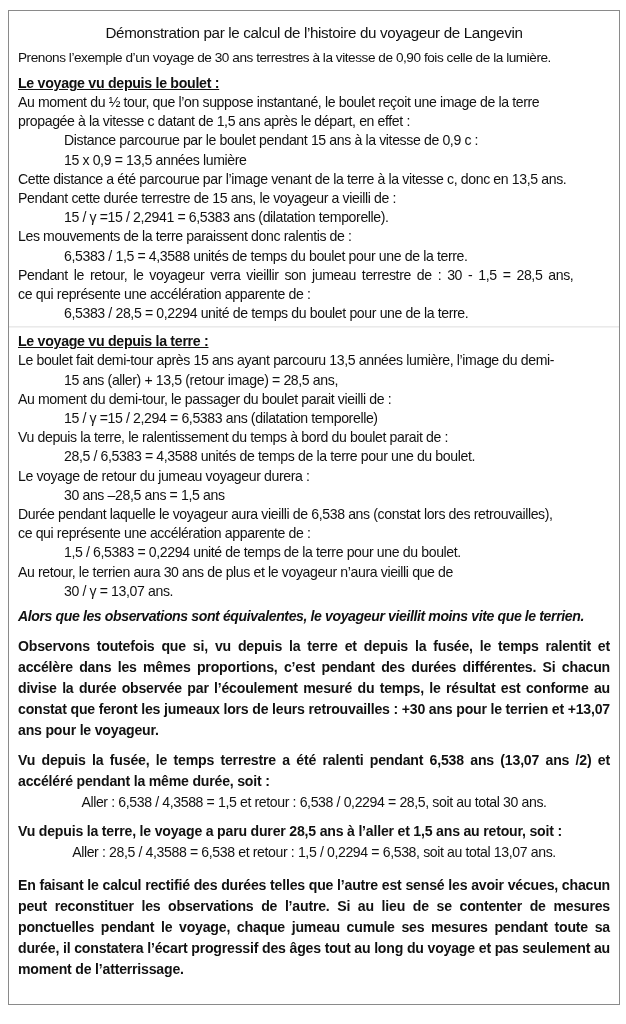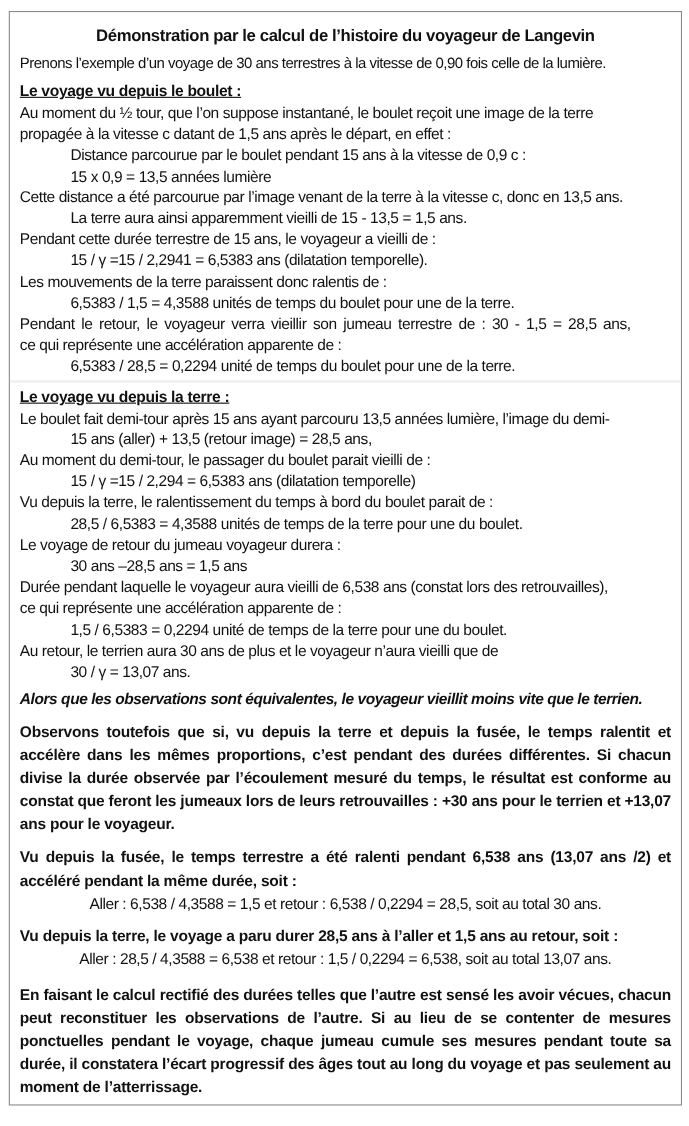--- a/index.html
+++ b/index.html
@@ -1,21 +1,21 @@
 <!DOCTYPE html>
 <html><head>
 <meta charset="utf-8">
 <style>
   html, body { margin: 0; padding: 0; background: #ffffff; }
   body { width: 626px; height: 1024px; position: relative; overflow: hidden;
          font-family: "Liberation Sans", sans-serif; color: #111; }
   .page { position: absolute; left: 8px; top: 10px; width: 612px; height: 995px;
           border: 1px solid #8a8a8a; box-sizing: border-box; }
   .inner { padding: 0 9px 0 9px; }
-  .title { text-align: center; font-weight: bold; font-size: 15.2px; letter-spacing: -0.35px;
+  .title { text-align: center; font-weight: normal; font-size: 15.2px; letter-spacing: -0.35px;
            margin-top: 11px; height: 22px; line-height: 22px; }
   .intro { text-align: left; font-size: 13.6px; letter-spacing: -0.45px; height: 21px; line-height: 21px; margin-top: 3px; }
   .h { font-weight: bold; text-decoration: underline; font-size: 14.2px; letter-spacing: -0.3px;
        line-height: 19px; height: 19px; }
   .l { font-size: 14.1px; letter-spacing: -0.38px; line-height: 19.2px; white-space: nowrap; }
   .l.ind { padding-left: 46px; }
   .sep { height: 6px; }
   .divider { height: 2px; background: linear-gradient(#e6e6e6,#f6f6f6); margin: 3px -9px 4px -9px; }
   .bi { font-weight: bold; font-style: italic; font-size: 14.1px; letter-spacing: -0.4px; line-height: 19.2px; white-space: nowrap; }
   .par { font-size: 14.1px; letter-spacing: -0.2px; line-height: 21px; text-align: justify; font-weight: bold; }
@@ -31,21 +31,20 @@
     <div class="intro">Prenons l’exemple d’un voyage de 30 ans terrestres à la vitesse de 0,90 fois celle de la lumière.</div>
     <div class="sep"></div>
 
     <div>
       <div class="h">Le voyage vu depuis le boulet :</div>
       <div class="l">Au moment du ½ tour, que l’on suppose instantané, le boulet reçoit une image de la terre</div>
       <div class="l">propagée à la vitesse c datant de 1,5 ans après le départ, en effet :</div>
       <div class="l ind">Distance parcourue par le boulet pendant 15 ans à la vitesse de 0,9 c :</div>
       <div class="l ind">15 x 0,9 = 13,5 années lumière</div>
       <div class="l">Cette distance a été parcourue par l’image venant de la terre à la vitesse c, donc en 13,5 ans.</div>
-      <div class="l ind">La terre aura ainsi apparemment vieilli de 15 - 13,5 = 1,5 ans.</div>
       <div class="l">Pendant cette durée terrestre de 15 ans, le voyageur a vieilli de :</div>
       <div class="l ind">15 / γ =15 / 2,2941 = 6,5383 ans (dilatation temporelle).</div>
       <div class="l">Les mouvements de la terre paraissent donc ralentis de :</div>
       <div class="l ind">6,5383 / 1,5 = 4,3588 unités de temps du boulet pour une de la terre.</div>
       <div class="l" style="word-spacing:2.4px">Pendant le retour, le voyageur verra vieillir son jumeau terrestre de : 30 - 1,5 = 28,5 ans,</div>
       <div class="l">ce qui représente une accélération apparente de :</div>
       <div class="l ind">6,5383 / 28,5 = 0,2294 unité de temps du boulet pour une de la terre.</div>
     </div>
 
     <div class="divider"></div>

